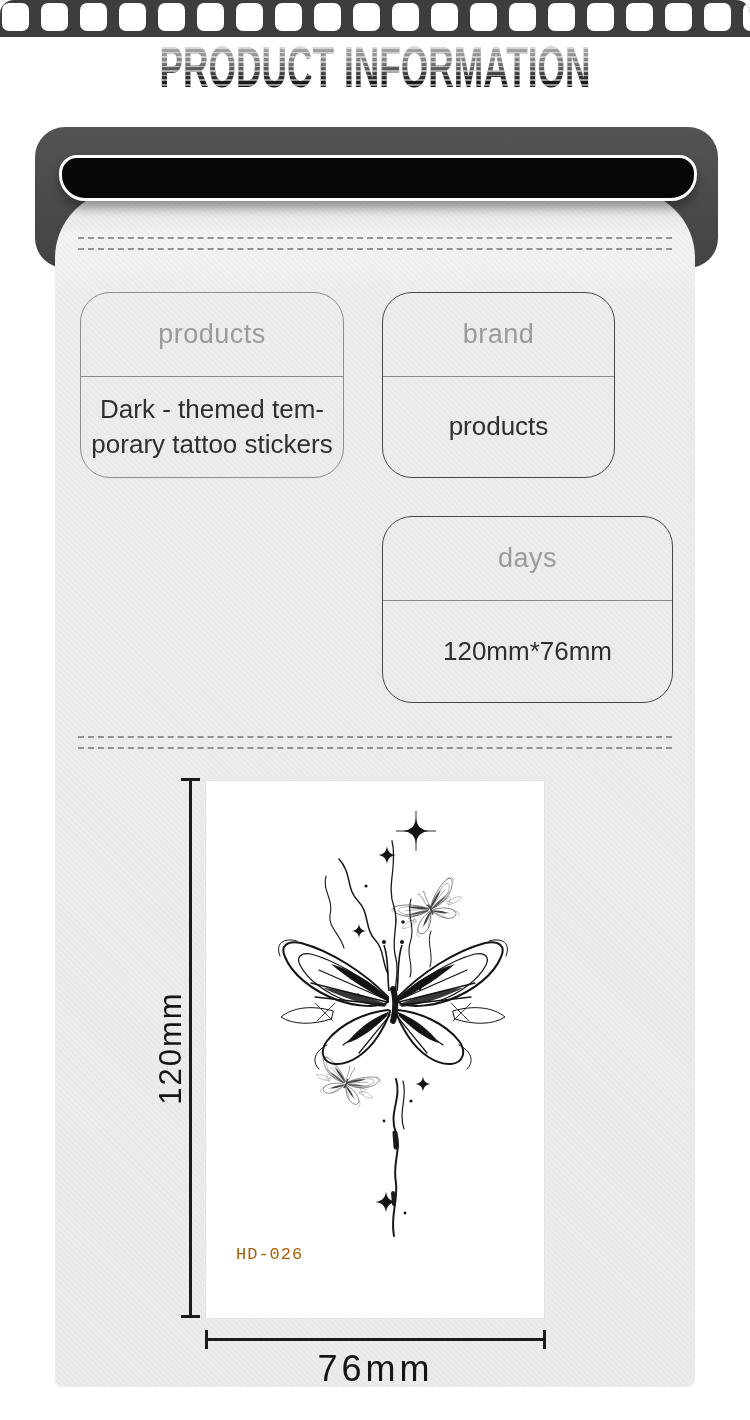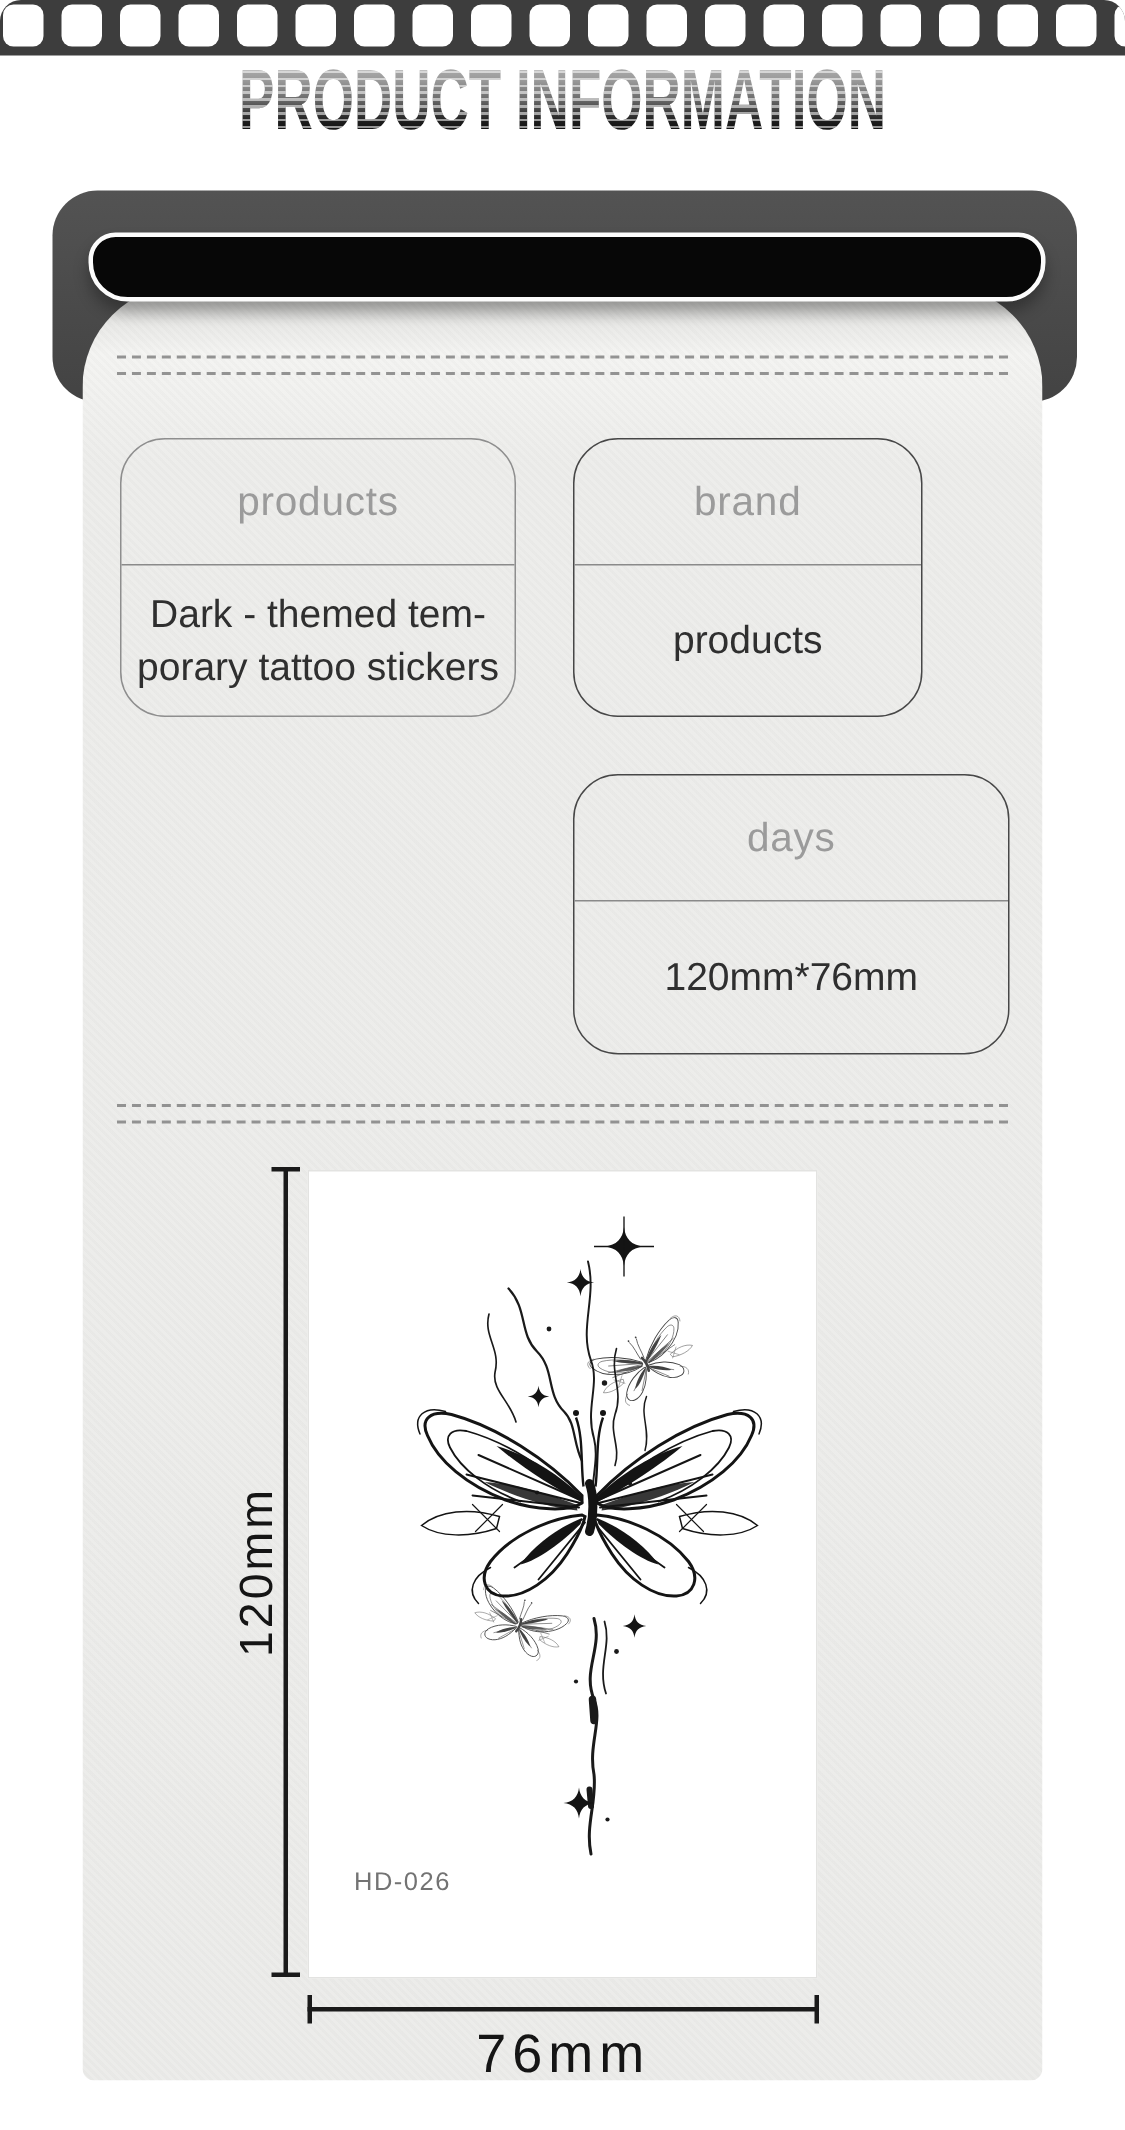--- a/index.html
+++ b/index.html
@@ -40,22 +40,22 @@
   .c-dark{border:1.5px solid #474747;}
   .card-head{flex:0 0 45%;display:flex;align-items:center;justify-content:center;
              color:#9b9b9b;font-size:27px;letter-spacing:.5px;border-bottom:1px solid #8a8a8a;}
   .card-body{flex:1;display:flex;align-items:center;justify-content:center;text-align:center;
              color:#2f2f2f;font-size:26px;line-height:1.35;white-space:pre-line;padding:0 10px;}
 
   
   .tattoo-card{position:absolute;left:150px;top:590px;width:340px;height:539px;background:#ffffff;
                border:1px solid #e3e3e1;box-sizing:border-box;}
   .tattoo-card svg{position:absolute;left:0;top:0;}
-  .sku{position:absolute;left:30px;top:464px;font-family:Liberation Sans, sans-serif;
-       font-size:17px;color:#737373;letter-spacing:1px;}
+  .sku{position:absolute;left:30px;top:464px;font-family:Liberation Mono, monospace;
+       font-size:17px;color:#a16207;letter-spacing:1px;}
 
   .dim-v{position:absolute;left:134px;top:588px;width:3px;height:540px;background:#1a1a1a;}
   .dim-v::before,.dim-v::after{content:"";position:absolute;left:-8px;width:19px;height:3px;background:#1a1a1a;}
   .dim-v::before{top:0;} .dim-v::after{bottom:0;}
   .dim-v-label{position:absolute;left:61px;top:841px;width:110px;height:34px;
                display:flex;align-items:center;justify-content:center;
                transform:rotate(-90deg);font-size:31px;font-weight:500;color:#151515;letter-spacing:2px;}
   .dim-h{position:absolute;left:150px;top:1148px;width:341px;height:3px;background:#1a1a1a;}
   .dim-h::before,.dim-h::after{content:"";position:absolute;top:-8px;width:3px;height:19px;background:#1a1a1a;}
   .dim-h::before{left:0;} .dim-h::after{right:0;}

